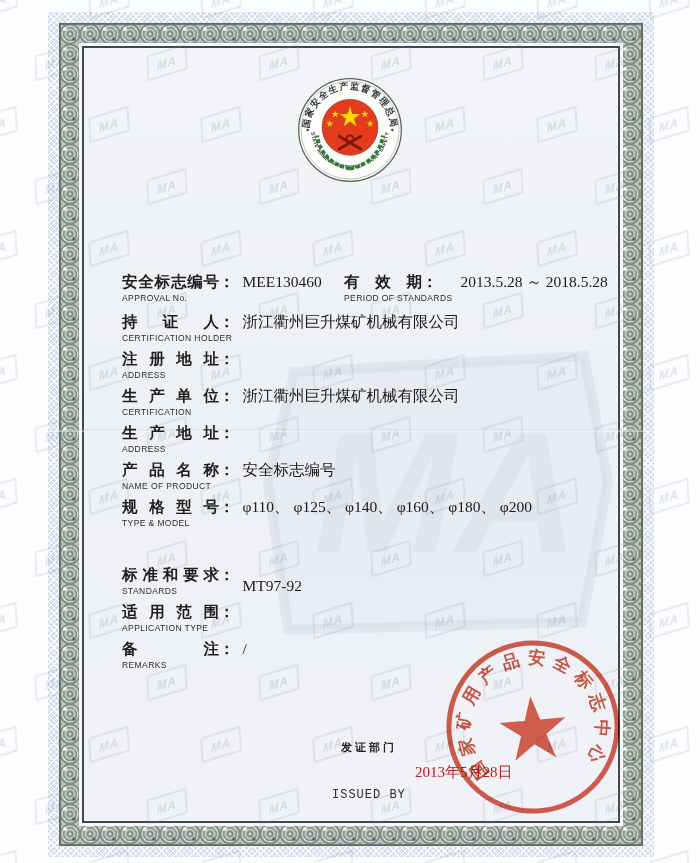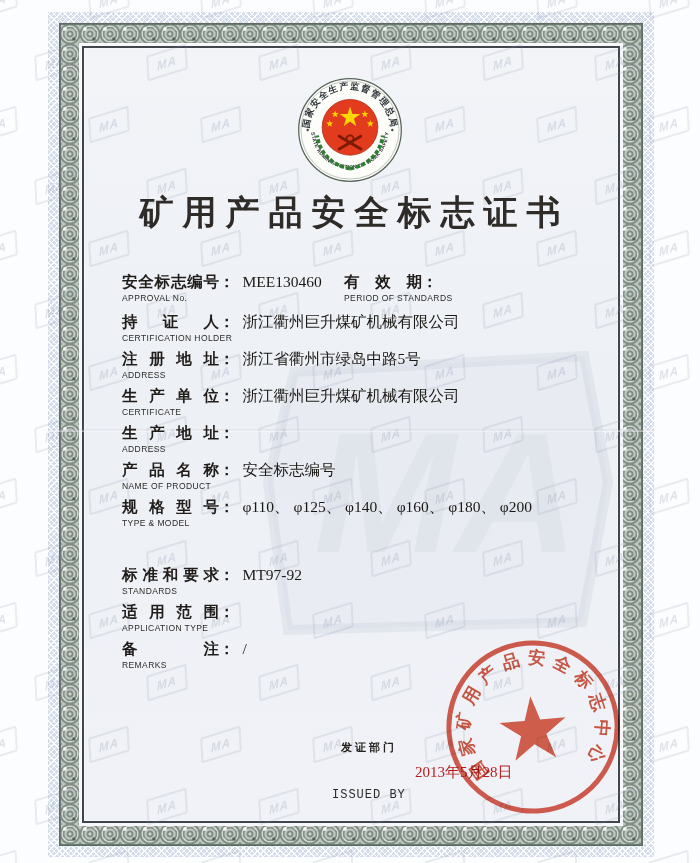--- a/index.html
+++ b/index.html
@@ -40,21 +40,21 @@
   .title{position:absolute;top:190px;left:0;right:0;text-align:center;
     font-size:34px;font-weight:bold;letter-spacing:9px;color:#2f2b28;padding-left:9px;}
   .subtitle{position:absolute;top:236px;left:0;right:0;text-align:center;
     font-size:15.5px;font-weight:bold;letter-spacing:0.3px;color:#2b2724;}
 
   .hdr-row{position:absolute;top:272px;left:122px;right:70px;display:flex;}
   .hdr-left{width:222px;flex:none;}
   .fields{position:absolute;top:312px;left:122px;width:470px;}
 
   .frow{display:flex;align-items:flex-start;margin-bottom:6px;}
-  .frow.gap-top{margin-top:37px;}
+  .frow.gap-top{margin-top:37px;align-items:flex-end;}
   .flabel{flex:none;}
   .cnline{display:flex;white-space:nowrap;}
   .cnlabel{display:inline-block;width:97px;text-align:justify;text-align-last:justify;
     font-size:15.5px;font-weight:bold;color:#201d1b;line-height:20px;}
   .cnlabel.narrow{width:78px;}
   .colon{font-size:15.5px;font-weight:bold;line-height:20px;}
   .enlabel{font-family:"Liberation Sans",sans-serif;font-size:8.5px;letter-spacing:.4px;
     color:#2c2a28;line-height:10px;margin-top:1px;}
   .fvalue{font-size:15.5px;line-height:20px;margin-left:8px;color:#1b1916;white-space:nowrap;}
 
@@ -213,41 +213,41 @@
       <polygon points="0,-40 8.98,-12.36 38.04,-12.36 14.53,4.72 23.51,32.36 0,15.28 -23.51,32.36 -14.53,4.72 -38.04,-12.36 -8.98,-12.36" transform="translate(37.5,53) scale(0.105)" fill="#ffd700"></polygon>
       <polygon points="0,-40 8.98,-12.36 38.04,-12.36 14.53,4.72 23.51,32.36 0,15.28 -23.51,32.36 -14.53,4.72 -38.04,-12.36 -8.98,-12.36" transform="translate(76.5,42.5) scale(0.105)" fill="#ffd700"></polygon>
       <polygon points="0,-40 8.98,-12.36 38.04,-12.36 14.53,4.72 23.51,32.36 0,15.28 -23.51,32.36 -14.53,4.72 -38.04,-12.36 -8.98,-12.36" transform="translate(82.5,53) scale(0.105)" fill="#ffd700"></polygon>
       <g transform="translate(60,74)" stroke="#7c1a02" stroke-width="3.2" stroke-linecap="round">
         <line x1="-12" y1="7" x2="12" y2="-7"></line>
         <line x1="-12" y1="-7" x2="12" y2="7"></line>
         <circle cx="0" cy="-4" r="4" fill="none" stroke-width="2"></circle>
       </g>
     </svg>
 
-    <div class="title">矿用产品安全标志证书</div>
 
     <div class="hdr-row">
       <div class="frow hdr-left">
         <div class="flabel">
           <div class="cnline">
             <span class="cnlabel">安全标志编号</span>
               <span class="colon">：</span>
           </div>
           <div class="enlabel">APPROVAL No.</div>
         </div>
         <div class="fvalue">MEE130460</div>
       </div>
       <div class="frow">
         <div class="flabel">
           <div class="cnline">
             <span class="cnlabel narrow">有效期</span>
               <span class="colon">：</span>
           </div>
           <div class="enlabel">PERIOD OF STANDARDS</div>
         </div>
+        <div class="fvalue">2013.5.28 ～ 2018.5.28</div>
       </div>
     </div>
 
     <div class="fields">
       <div class="frow">
         <div class="flabel">
             <div class="cnline">
               <span class="cnlabel">持证人</span>
               <span class="colon">：</span>
             </div>
@@ -256,29 +256,28 @@
         <div class="fvalue">浙江衢州巨升煤矿机械有限公司</div>
       </div>
       <div class="frow">
         <div class="flabel">
             <div class="cnline">
               <span class="cnlabel">注册地址</span>
               <span class="colon">：</span>
             </div>
         <div class="enlabel">ADDRESS</div>
           </div>
-        <div class="fvalue">浙江省衢州市绿岛中路5号</div>
       </div>
       <div class="frow">
         <div class="flabel">
             <div class="cnline">
               <span class="cnlabel">生产单位</span>
               <span class="colon">：</span>
             </div>
-        <div class="enlabel">CERTIFICATE</div>
+        <div class="enlabel">CERTIFICATION</div>
           </div>
         <div class="fvalue">浙江衢州巨升煤矿机械有限公司</div>
       </div>
       <div class="frow">
         <div class="flabel">
             <div class="cnline">
               <span class="cnlabel">生产地址</span>
               <span class="colon">：</span>
             </div>
         <div class="enlabel">ADDRESS</div>

